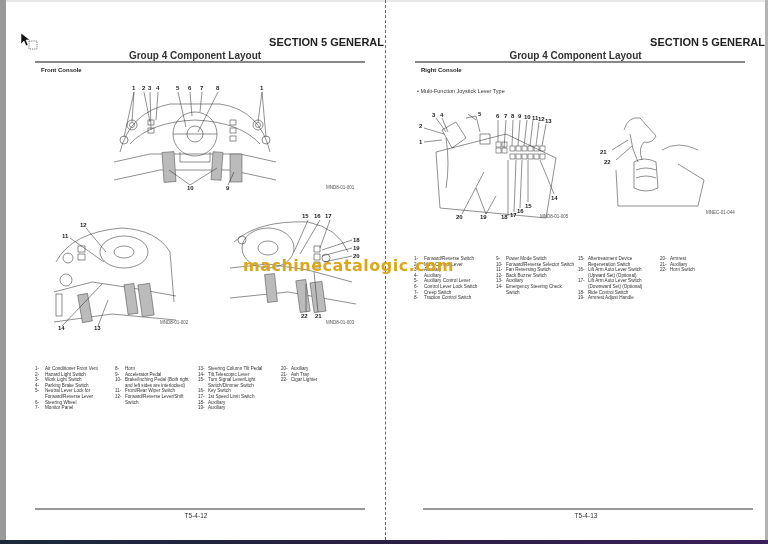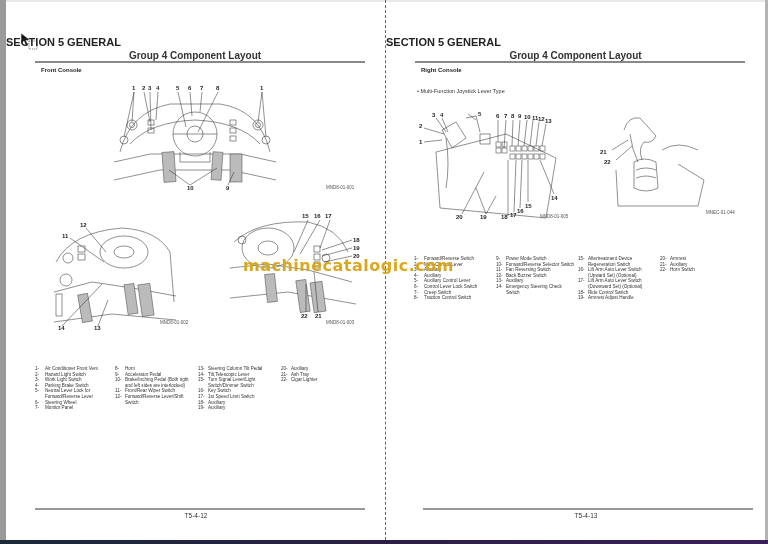--- a/index.html
+++ b/index.html
@@ -5,21 +5,21 @@
   html, body { margin:0; padding:0; }
   body { width:768px; height:544px; position:relative; overflow:hidden; background:#ffffff; font-family:"Liberation Sans", sans-serif; }
   .left-gutter { position:absolute; left:0; top:0; width:6px; height:544px; background:#9a9a9a; }
   .right-gutter { position:absolute; right:0; top:0; width:3px; height:544px; background:#b4b4b4; }
   .bottom-bar { position:absolute; left:0; bottom:0; width:768px; height:4px; background:linear-gradient(90deg,#1b2a3a,#2a1f44,#3a1f5a); }
   .top-line { position:absolute; left:6px; right:3px; top:0; height:2px; background:#e8e8e8; }
   .page-divider { position:absolute; left:385px; top:0; height:540px; border-left:1px dashed #666; }
   .page { position:absolute; top:0; width:378px; height:540px; }
   .page.left { left:6px; }
   .page.right { left:386px; width:379px; }
-  .sec-title { position:absolute; top:36px; width:100%; text-align:left; font-weight:bold; font-size:11px; color:#222; }
+  .sec-title { position:absolute; top:36px; width:100%; text-align:right; font-weight:bold; font-size:11px; color:#222; }
   .sub-title { position:absolute; top:50px; width:100%; text-align:center; font-weight:bold; font-size:10px; color:#333; }
   .hr { position:absolute; top:61px; height:2px; background:#888; }
   .page.left .hr { left:29px; width:330px; }
   .page.right .hr { left:29px; width:330px; }
   .subhead { position:absolute; top:67px; font-weight:bold; font-size:6px; color:#222; }
   .bullet { position:absolute; top:88px; left:31px; font-size:5.5px; color:#333; }
   .foot-line { position:absolute; top:508px; height:2px; background:#999; }
   .page.left .foot-line { left:29px; width:330px; }
   .page.right .foot-line { left:37px; width:330px; }
   .foot-num { position:absolute; top:512px; font-size:6.5px; color:#333; text-align:center; width:80px; }

